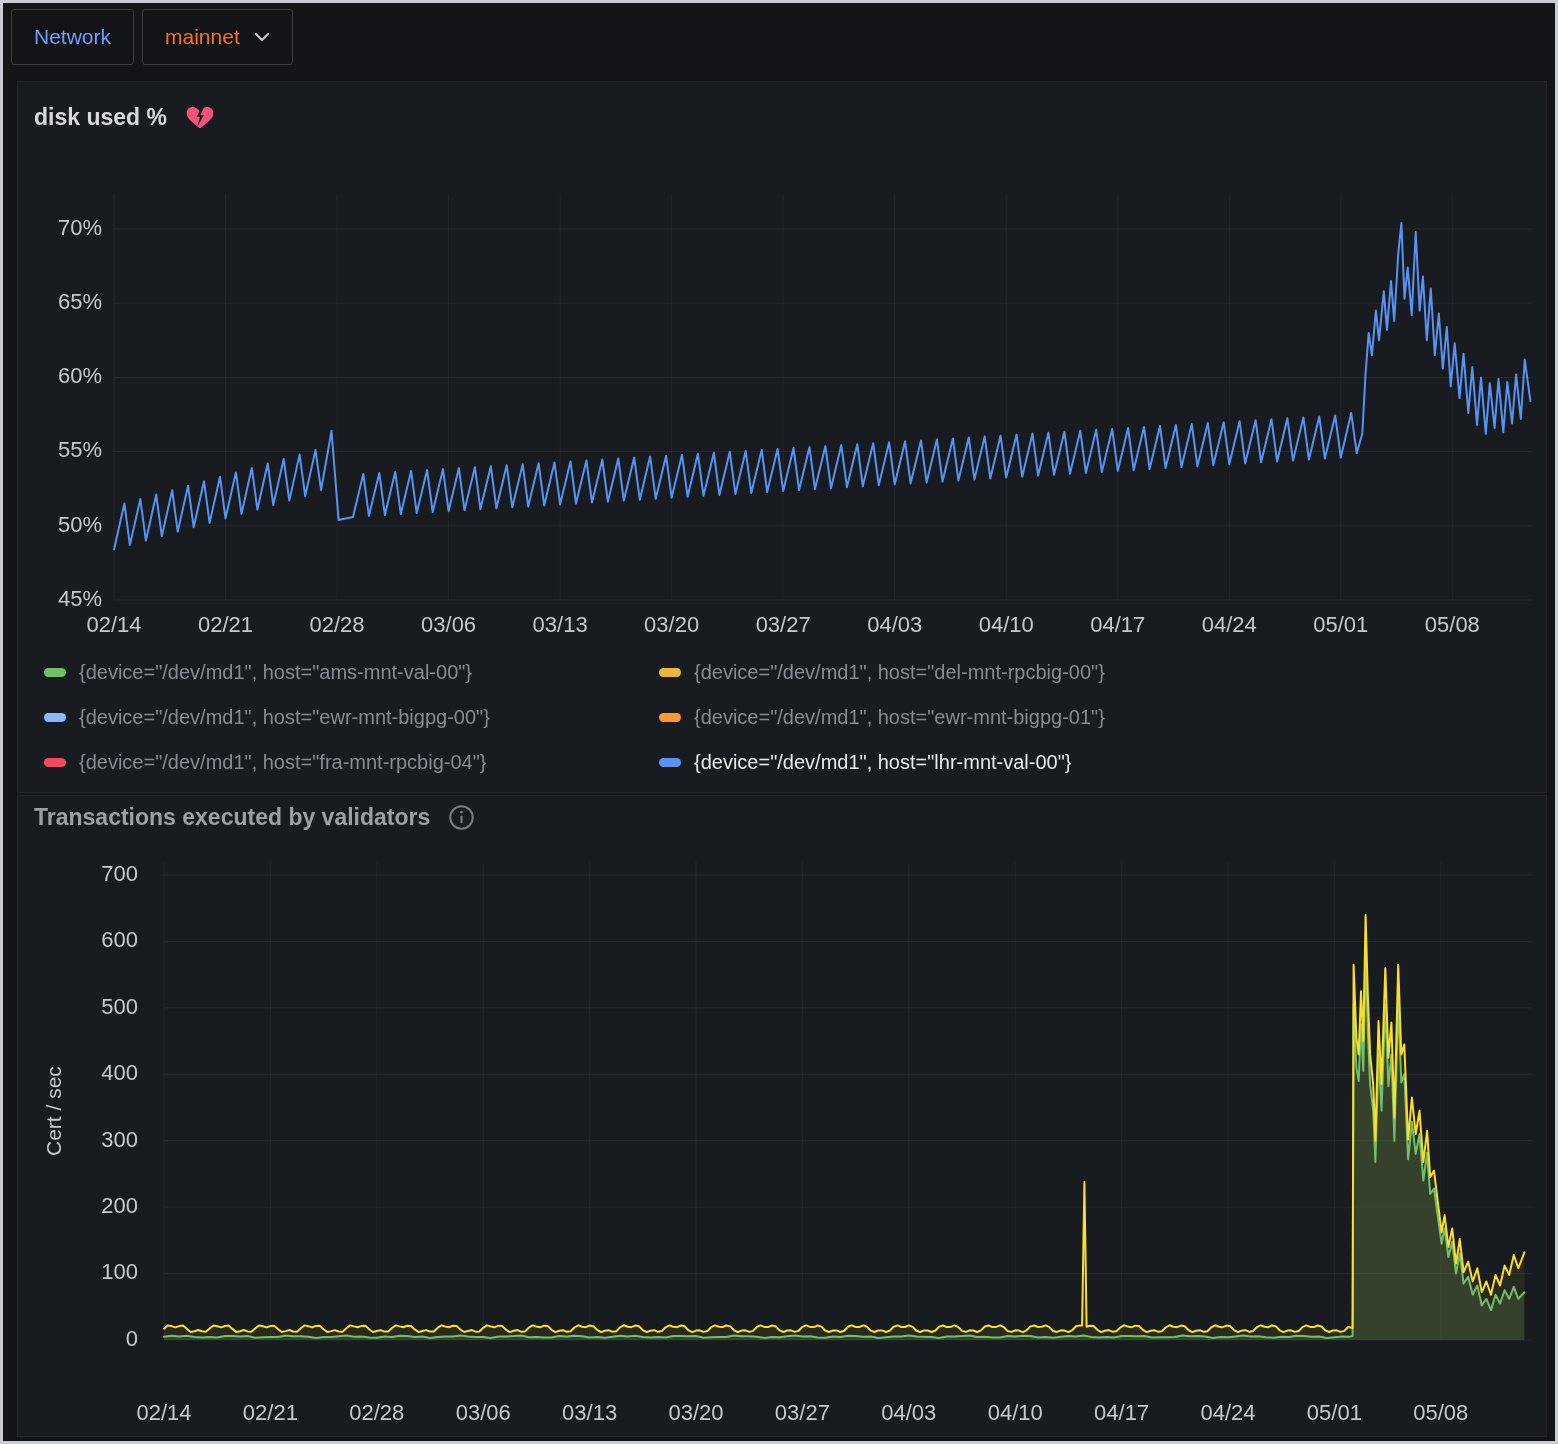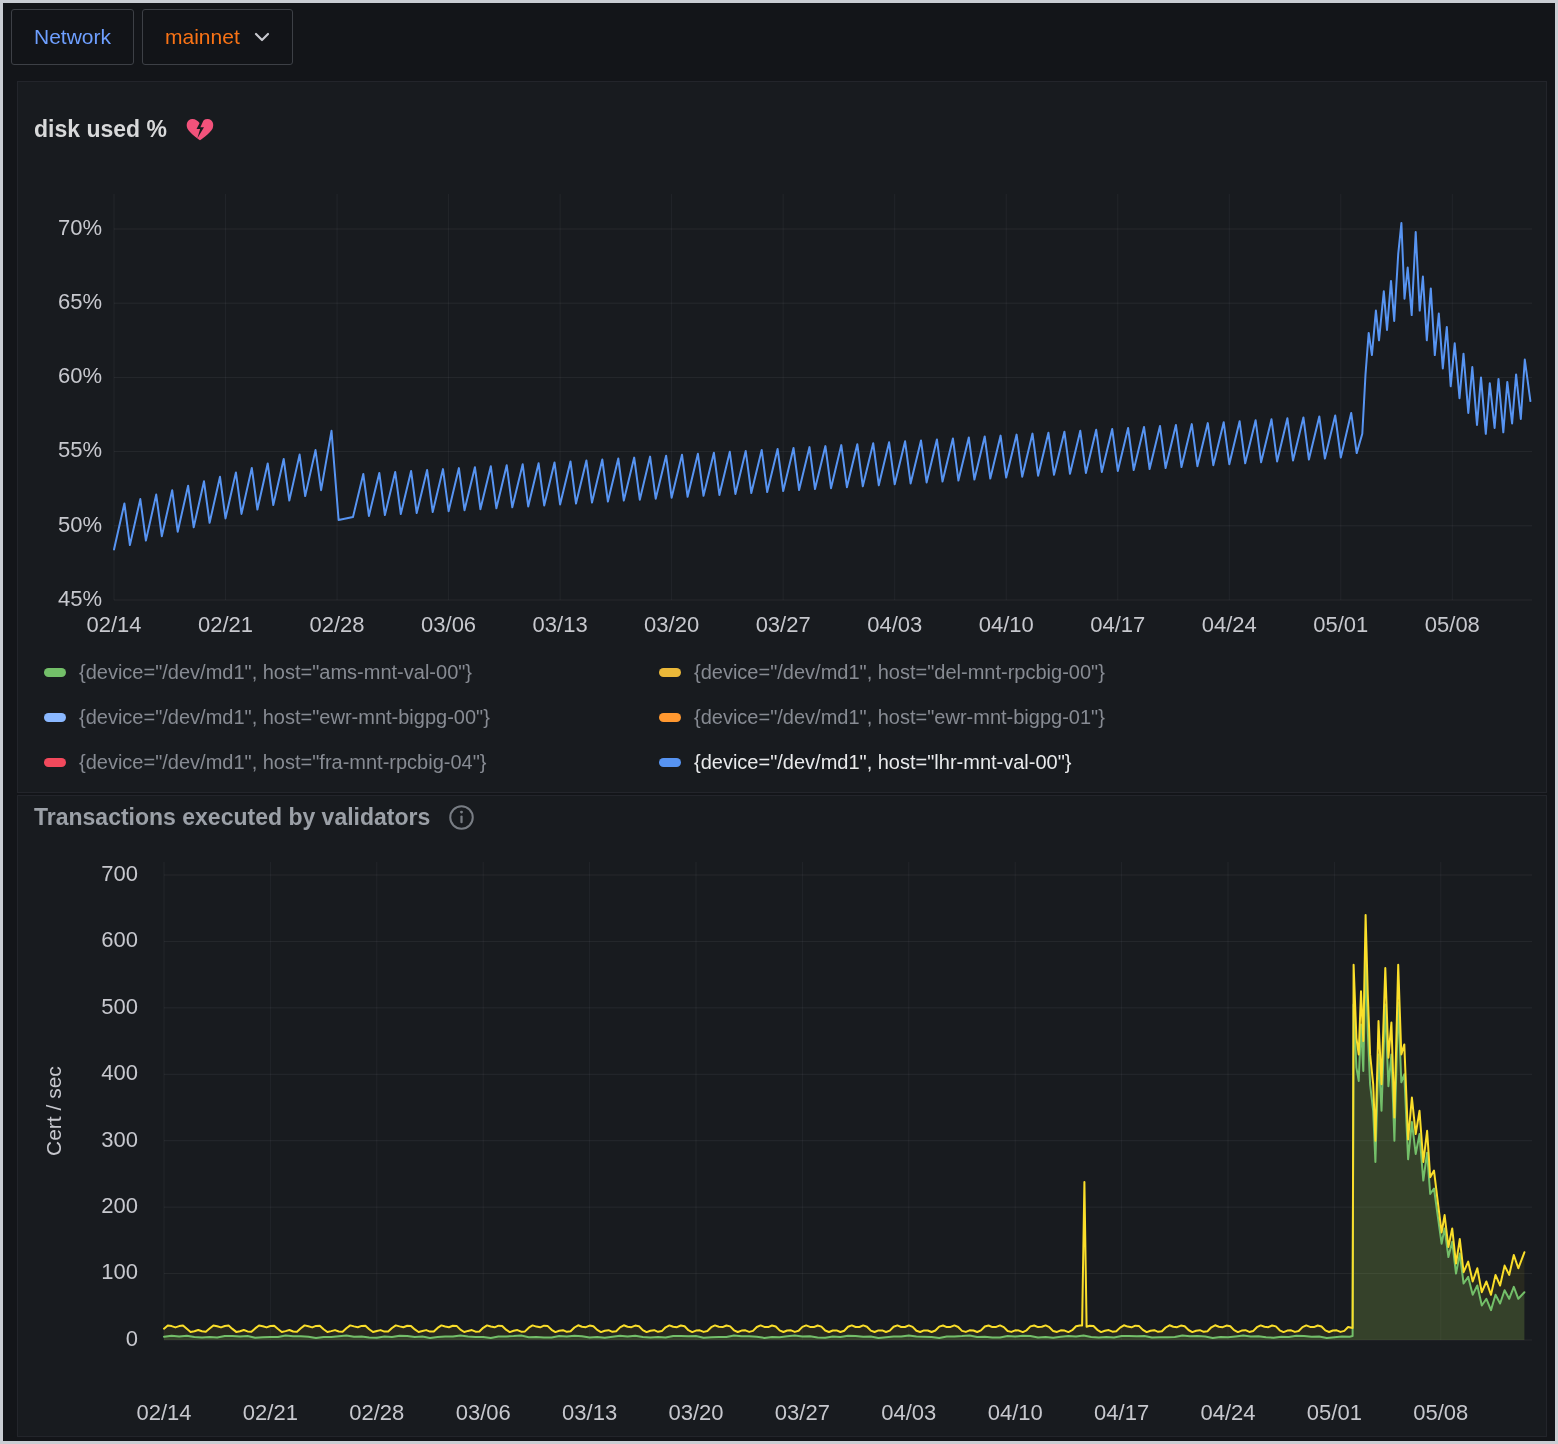--- a/index.html
+++ b/index.html
@@ -12,21 +12,21 @@
         font-size:21px;box-sizing:border-box;}
   .chip.label{color:#6E9FFF;font-weight:500;}
   .chip.value{color:#f97316;font-weight:500;gap:14px;}
   .chev{width:16px;height:10px;display:inline-block;}
   
   .panel{position:absolute;left:14px;width:1530px;background:#181B1F;
          border:1px solid #23252B;box-sizing:border-box;}
   .panel1{top:78px;height:712px;}
   .panel2{top:792px;height:642px;}
   .panel-title-row{position:absolute;left:16px;display:flex;align-items:center;gap:18px;}
-  .panel1 .panel-title-row{top:32px;justify-content:space-between;}
+  .panel1 .panel-title-row{top:20px;justify-content:space-between;}
   .panel2 .panel-title-row{top:8px;}
   .panel-title{font-size:23px;font-weight:600;color:#D8D9DA;cursor:pointer;}
   .panel2 .panel-title{color:#9BA0A7;}
   svg.chart{position:absolute;left:0;display:block;}
   #chart1{top:108px;}
   #chart2{top:56px;}
   
   .legend{position:absolute;left:26px;top:576px;display:grid;
           grid-template-columns:605px auto;row-gap:17px;column-gap:10px;}
   .legend-item{display:flex;align-items:center;gap:13px;cursor:pointer;height:28px;}

